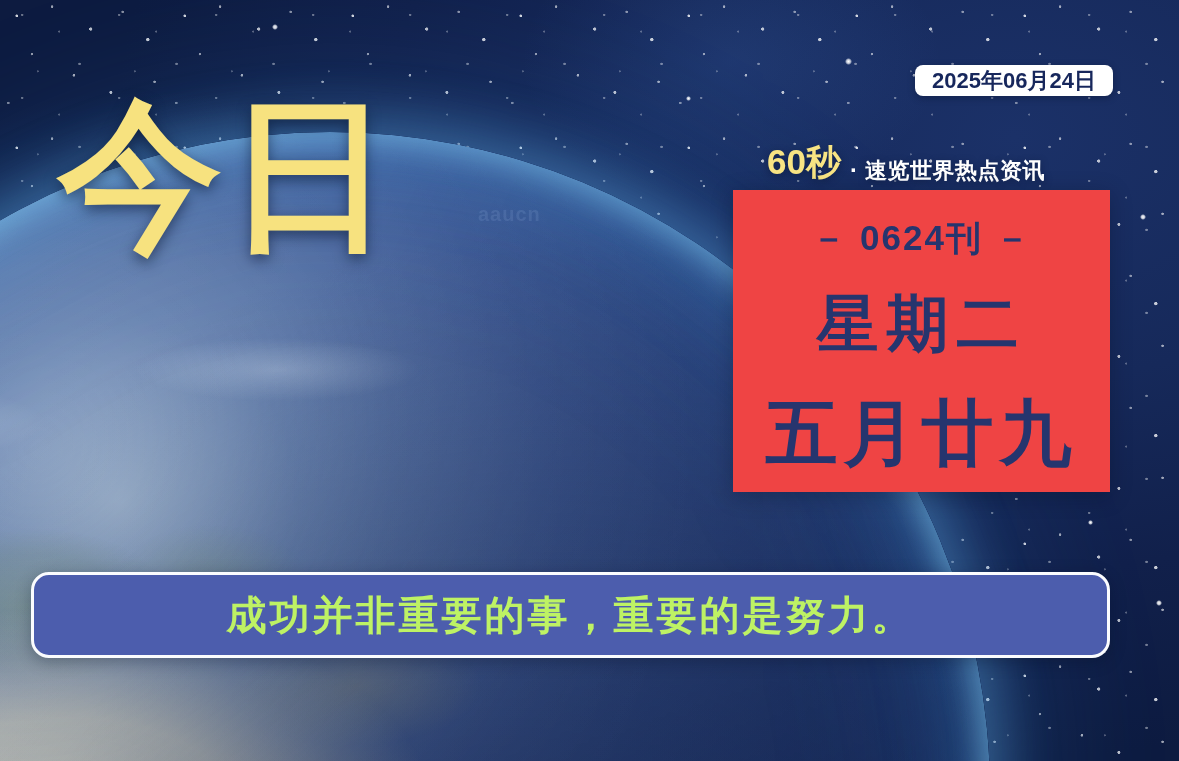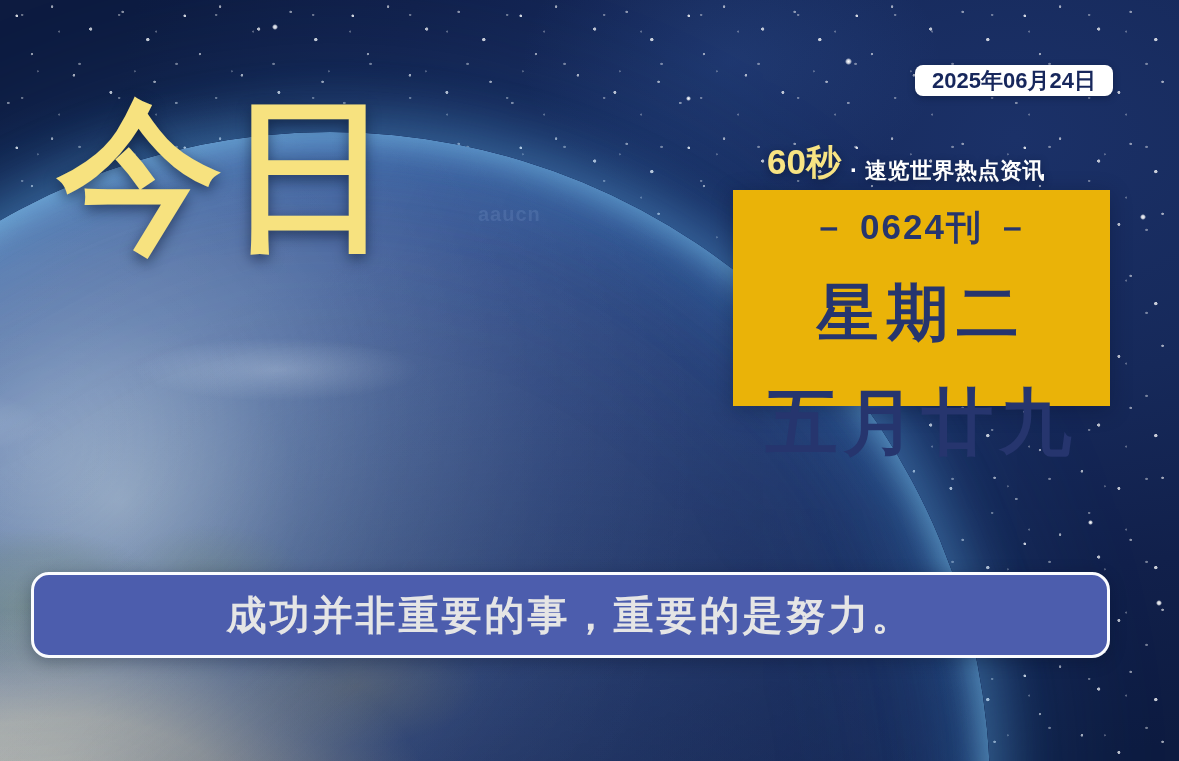--- a/index.html
+++ b/index.html
@@ -223,24 +223,24 @@
     color:#ffffff;
     font-size:22px; font-weight:700;
     letter-spacing:0.5px;
     text-shadow:0 2px 7px rgba(8,18,46,0.5);
   }
 
   
   .day-card {
     position:absolute;
     left:733px; top:190px;
-    width:377px; height:216px;
-    background:#eab308;
+    width:377px; height:302px;
+    background:#ef4444;
     display:flex; flex-direction:column;
-    align-items:center; justify-content:flex-start;
+    align-items:center; justify-content:center;
     padding-top:14px;
     box-shadow:0 4px 20px rgba(6,14,38,0.30);
   }
   .issue {
     color:#26356E;
     font-size:35px; font-weight:700;
     letter-spacing:2px;
     white-space:nowrap;
   }
   .weekday {
@@ -263,21 +263,21 @@
     position:absolute;
     left:31px; top:572px;
     width:1079px; height:86px;
     background:#4C5DAD;
     border:3px solid #FBFCFE;
     border-radius:18px;
     display:flex; align-items:center; justify-content:center;
     box-shadow:0 4px 16px rgba(6,14,38,0.30);
   }
   .quote-text {
-    color:#e5e5e5;
+    color:#bef264;
     font-size:40px; font-weight:700;
     letter-spacing:3px;
     white-space:nowrap;
   }
 </style>
 </head>
 <body>
 
 <div id="poster">
 

